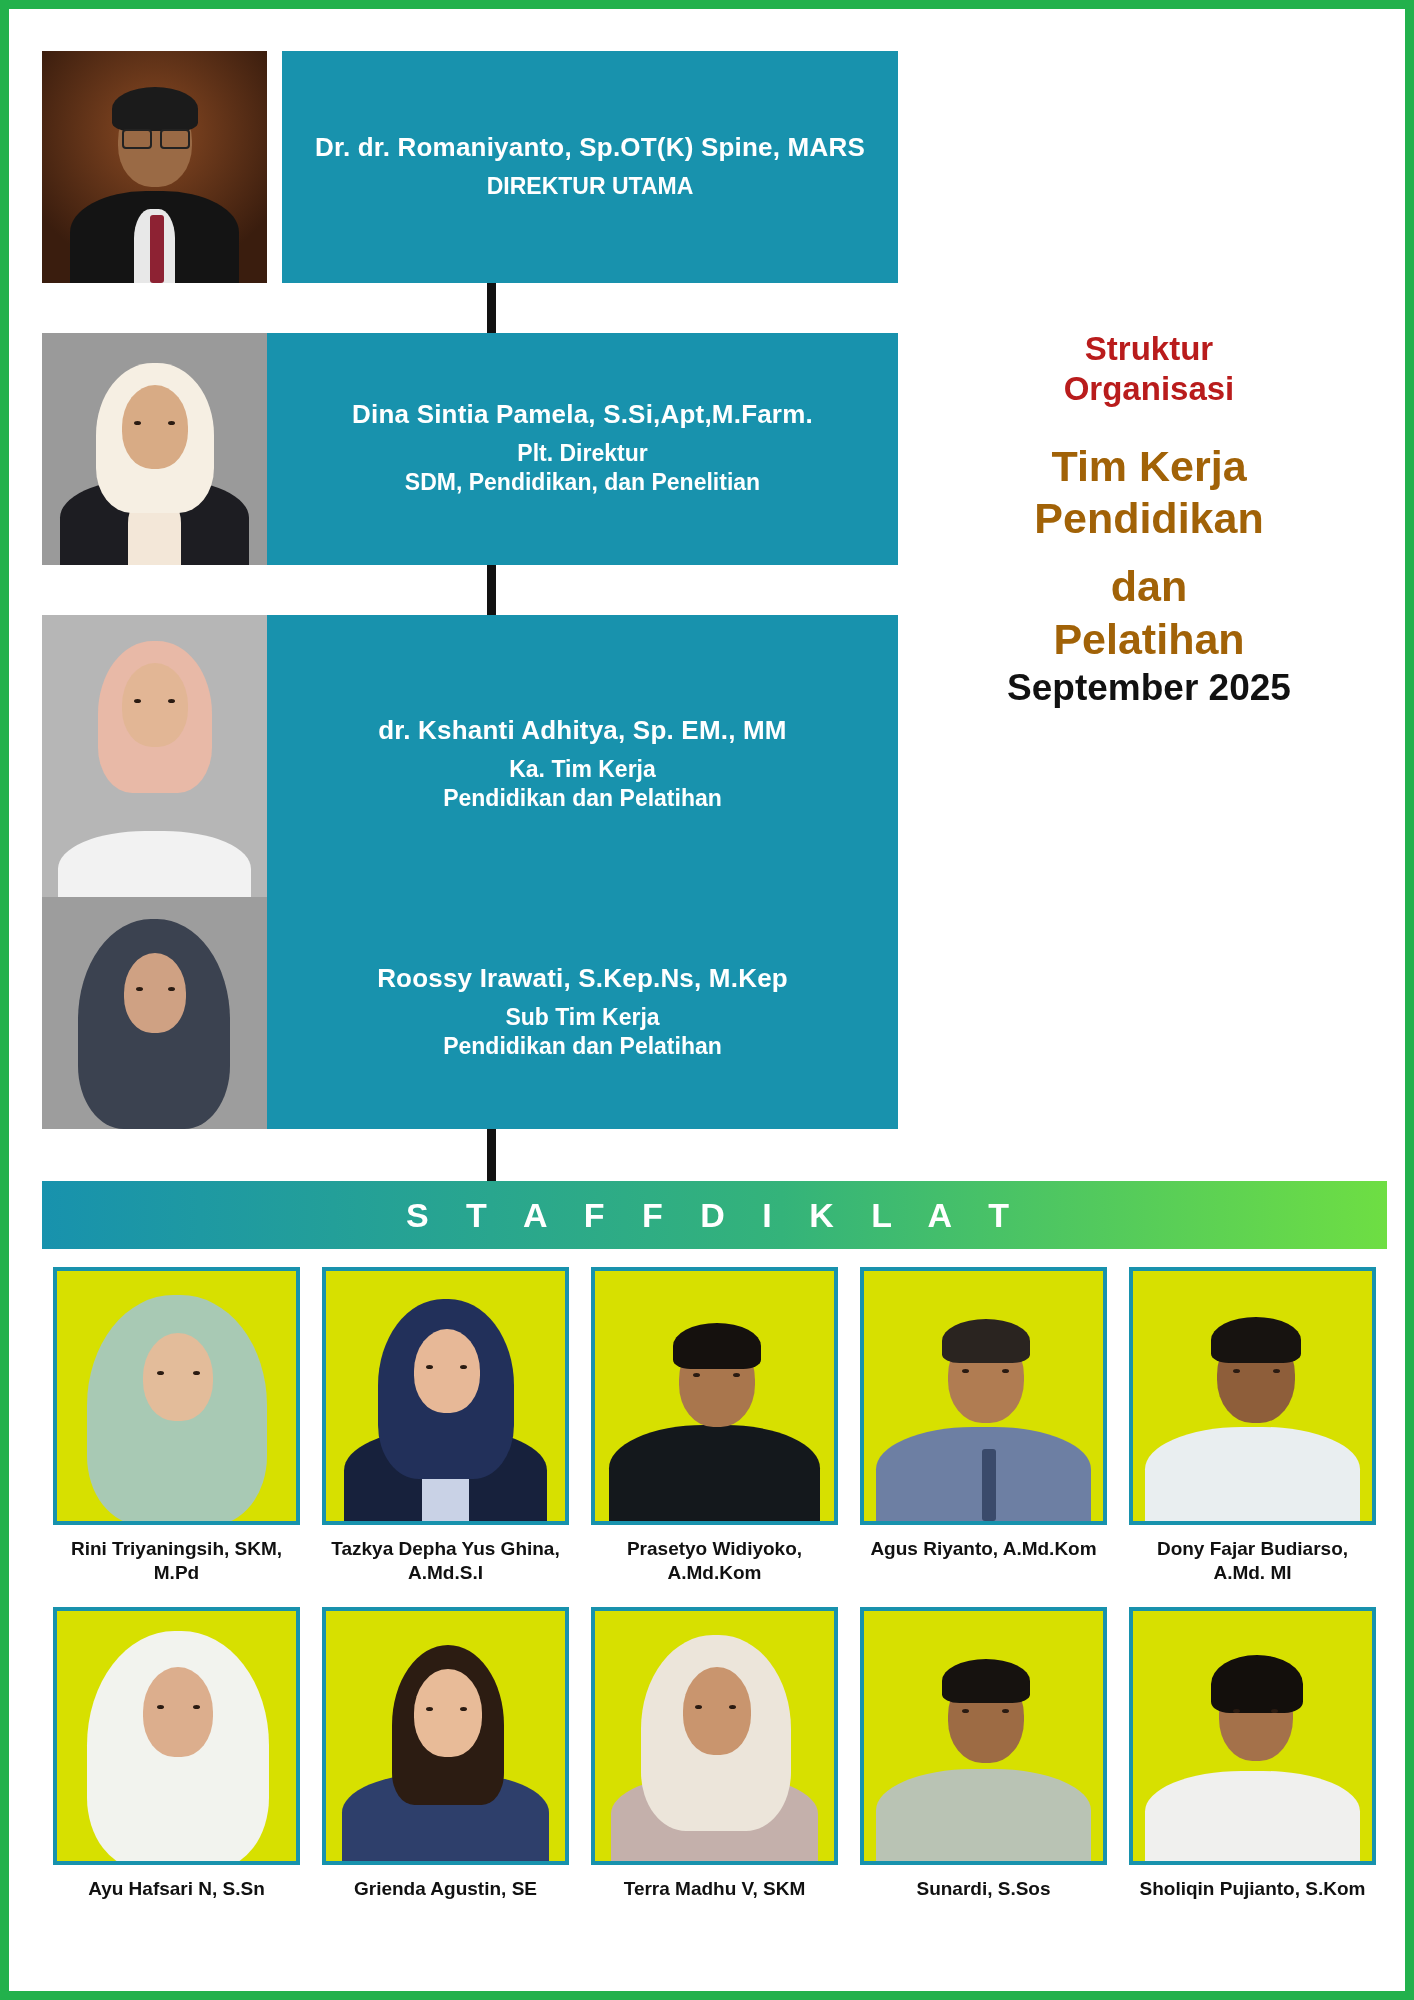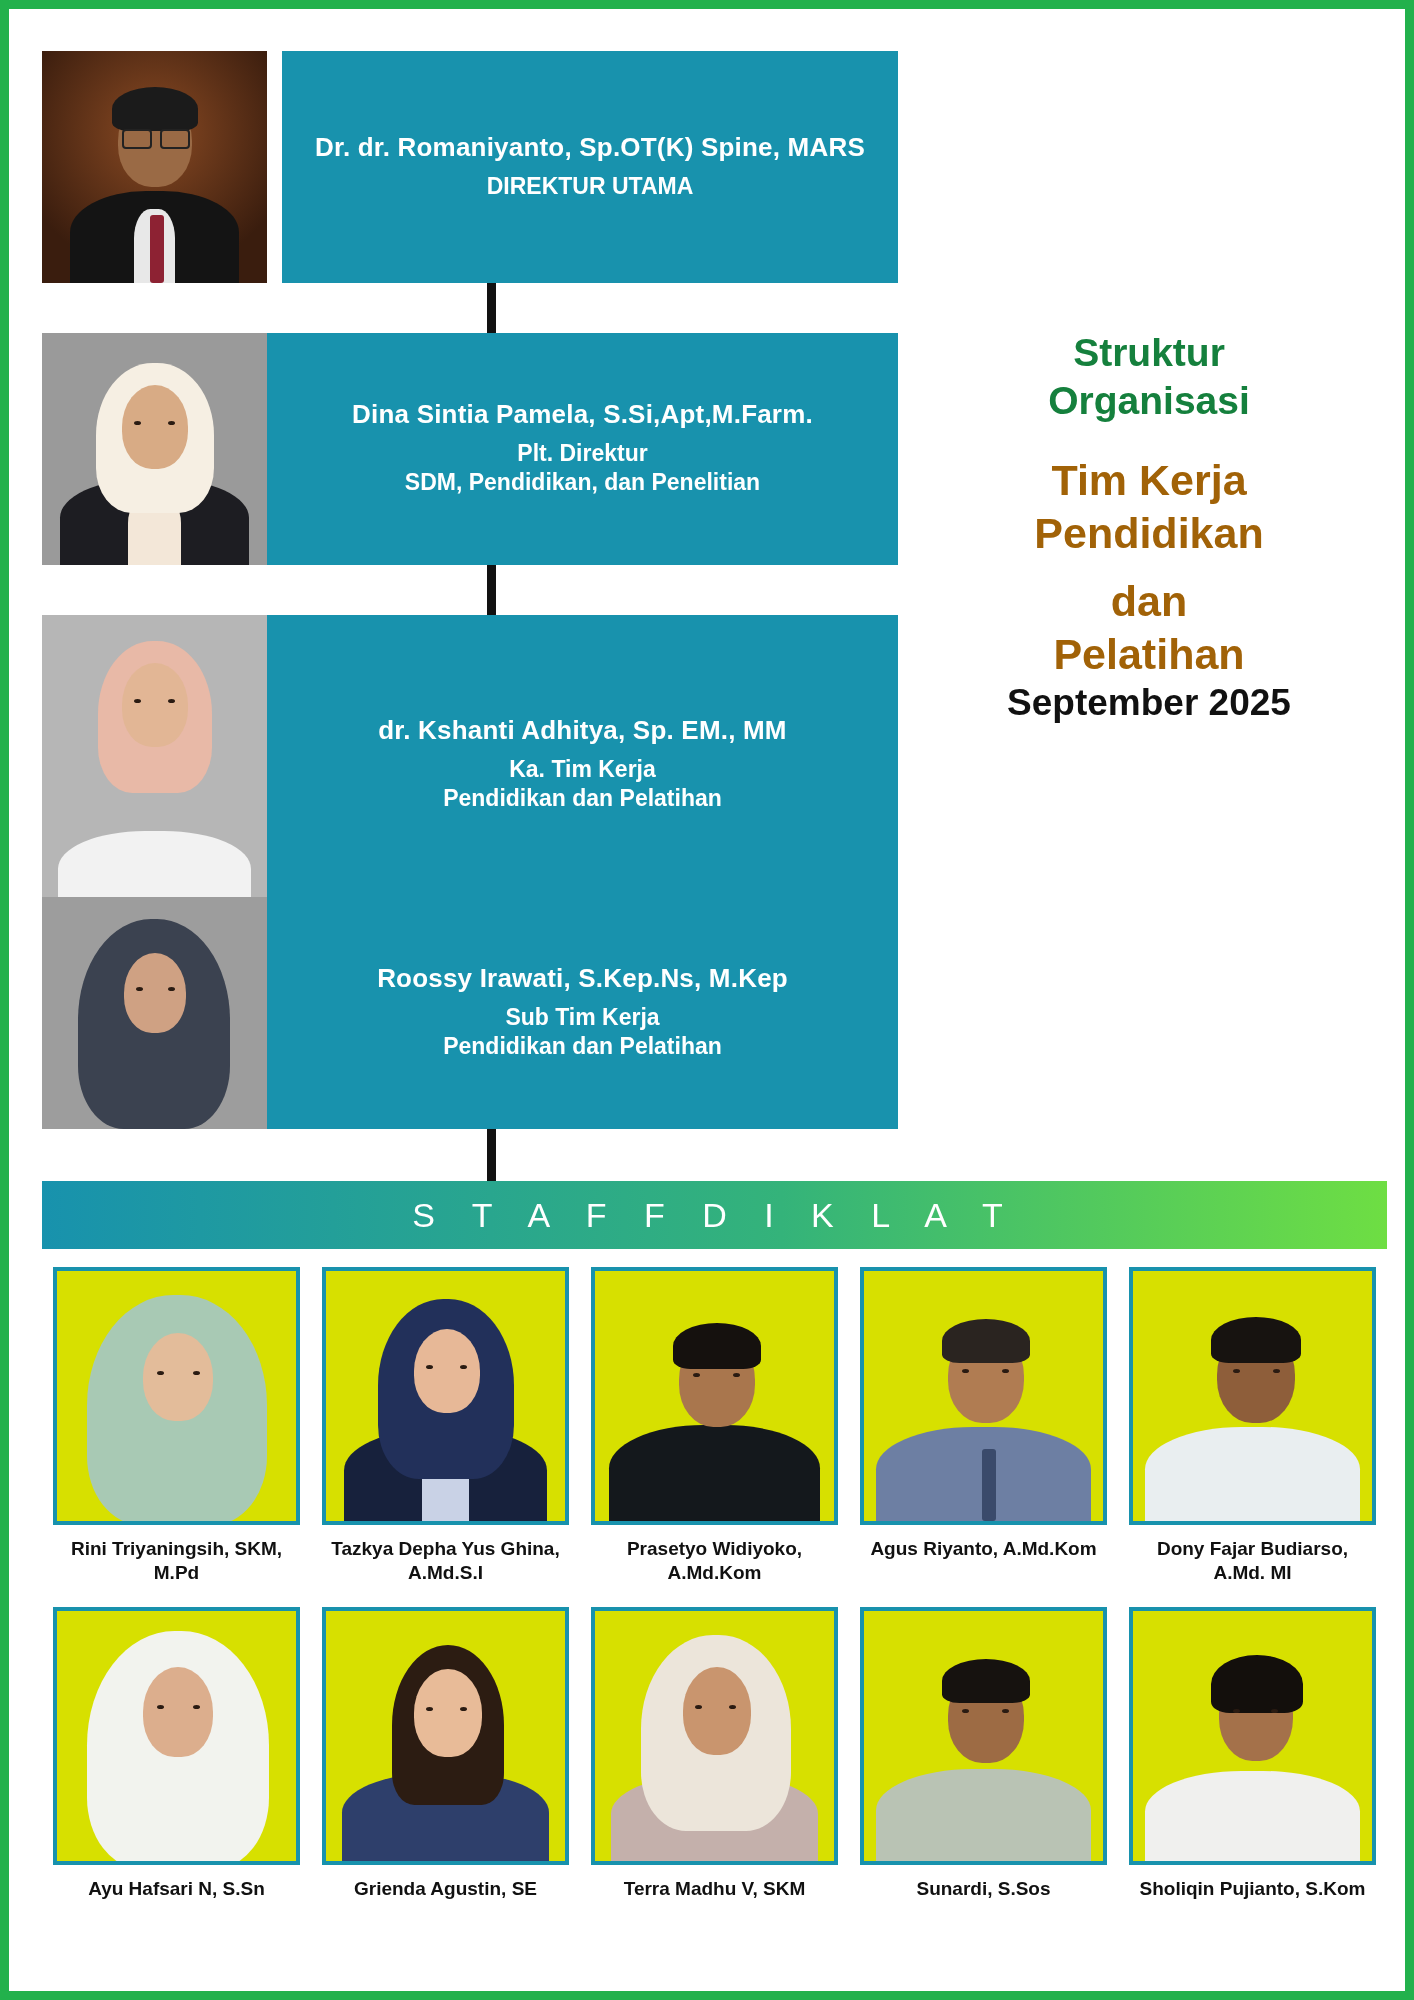--- a/index.html
+++ b/index.html
@@ -79,23 +79,23 @@
   
   .title-block {
     position: absolute;
     left: 905px;
     top: 320px;
     width: 470px;
     text-align: center;
     z-index: 3;
   }
   .title-1 {
-    color: #15803d;
-    font-weight: bold;
-    font-size: 39px;
+    color: #b91c1c;
+    font-weight: bold;
+    font-size: 33px;
     line-height: 1.22;
   }
   .title-2 {
     color: #a16207;
     font-weight: bold;
     font-size: 43px;
     line-height: 1.22;
     margin-top: 30px;
   }
   .title-3 {
@@ -114,21 +114,21 @@
     width: 1345px;
     height: 68px;
     background: linear-gradient(90deg, #1892ad 0%, #34b37a 55%, #6ede43 100%);
     display: flex;
     align-items: center;
     justify-content: center;
     z-index: 2;
   }
   .staff-banner span {
     color: #ffffff;
-    font-weight: normal;
+    font-weight: bold;
     font-size: 34px;
     letter-spacing: 14px;
   }
 
   
   .staff-grid {
     position: absolute;
     left: 33px;
     top: 1252px;
     width: 1345px;

